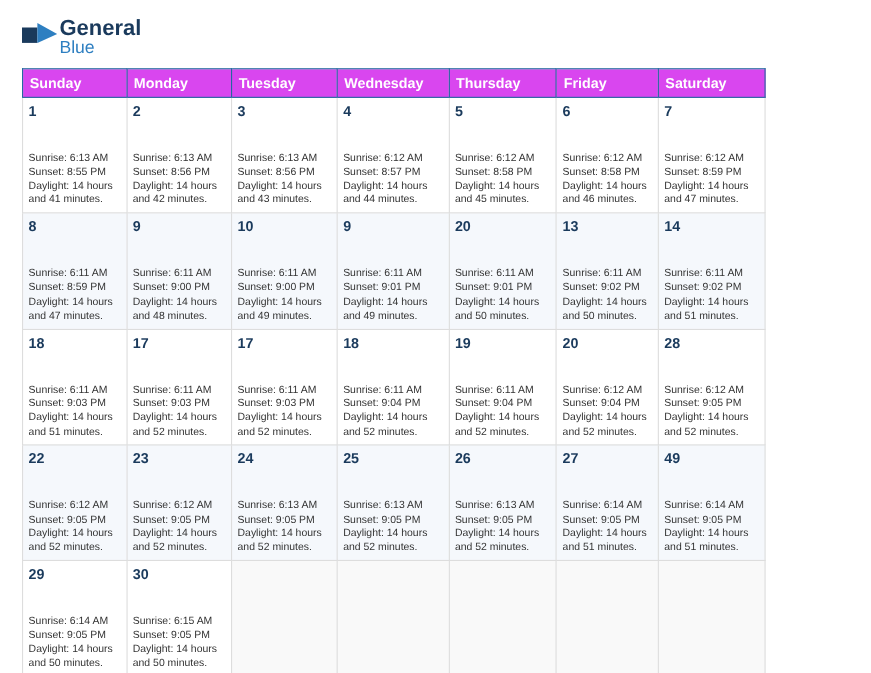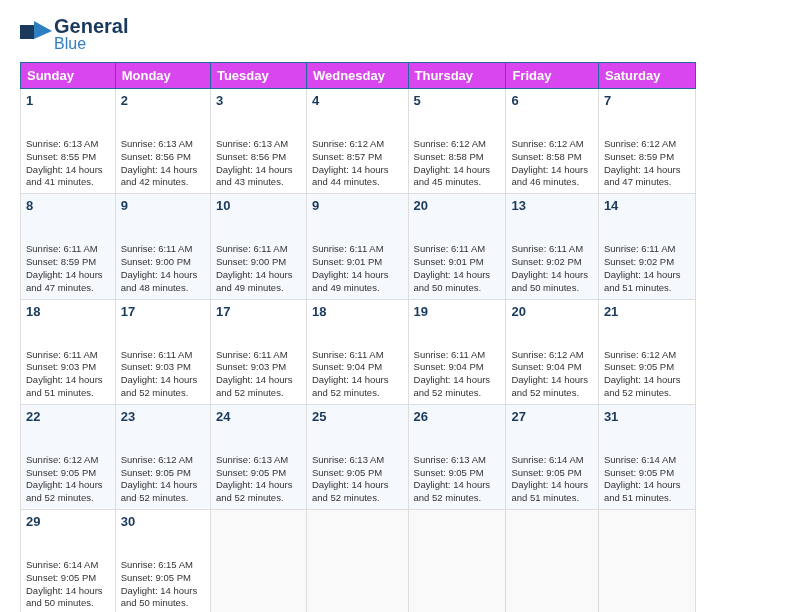--- a/index.html
+++ b/index.html
@@ -264,21 +264,21 @@
 and 52 minutes.</div>
           </td>
           <td>
             <span class="day-num">20</span>
             <div class="day-info" style="white-space: pre-line;">Sunrise: 6:12 AM
 Sunset: 9:04 PM
 Daylight: 14 hours
 and 52 minutes.</div>
           </td>
           <td>
-            <span class="day-num">21</span>
+            <span class="day-num">28</span>
             <div class="day-info" style="white-space: pre-line;">Sunrise: 6:12 AM
 Sunset: 9:05 PM
 Daylight: 14 hours
 and 52 minutes.</div>
           </td>
         </tr>
         <tr>
           <td>
             <span class="day-num">22</span>
             <div class="day-info" style="white-space: pre-line;">Sunrise: 6:12 AM
@@ -315,21 +315,21 @@
 and 52 minutes.</div>
           </td>
           <td>
             <span class="day-num">27</span>
             <div class="day-info" style="white-space: pre-line;">Sunrise: 6:14 AM
 Sunset: 9:05 PM
 Daylight: 14 hours
 and 51 minutes.</div>
           </td>
           <td>
-            <span class="day-num">31</span>
+            <span class="day-num">49</span>
             <div class="day-info" style="white-space: pre-line;">Sunrise: 6:14 AM
 Sunset: 9:05 PM
 Daylight: 14 hours
 and 51 minutes.</div>
           </td>
         </tr>
         <tr>
           <td>
             <span class="day-num">29</span>
             <div class="day-info" style="white-space: pre-line;">Sunrise: 6:14 AM

